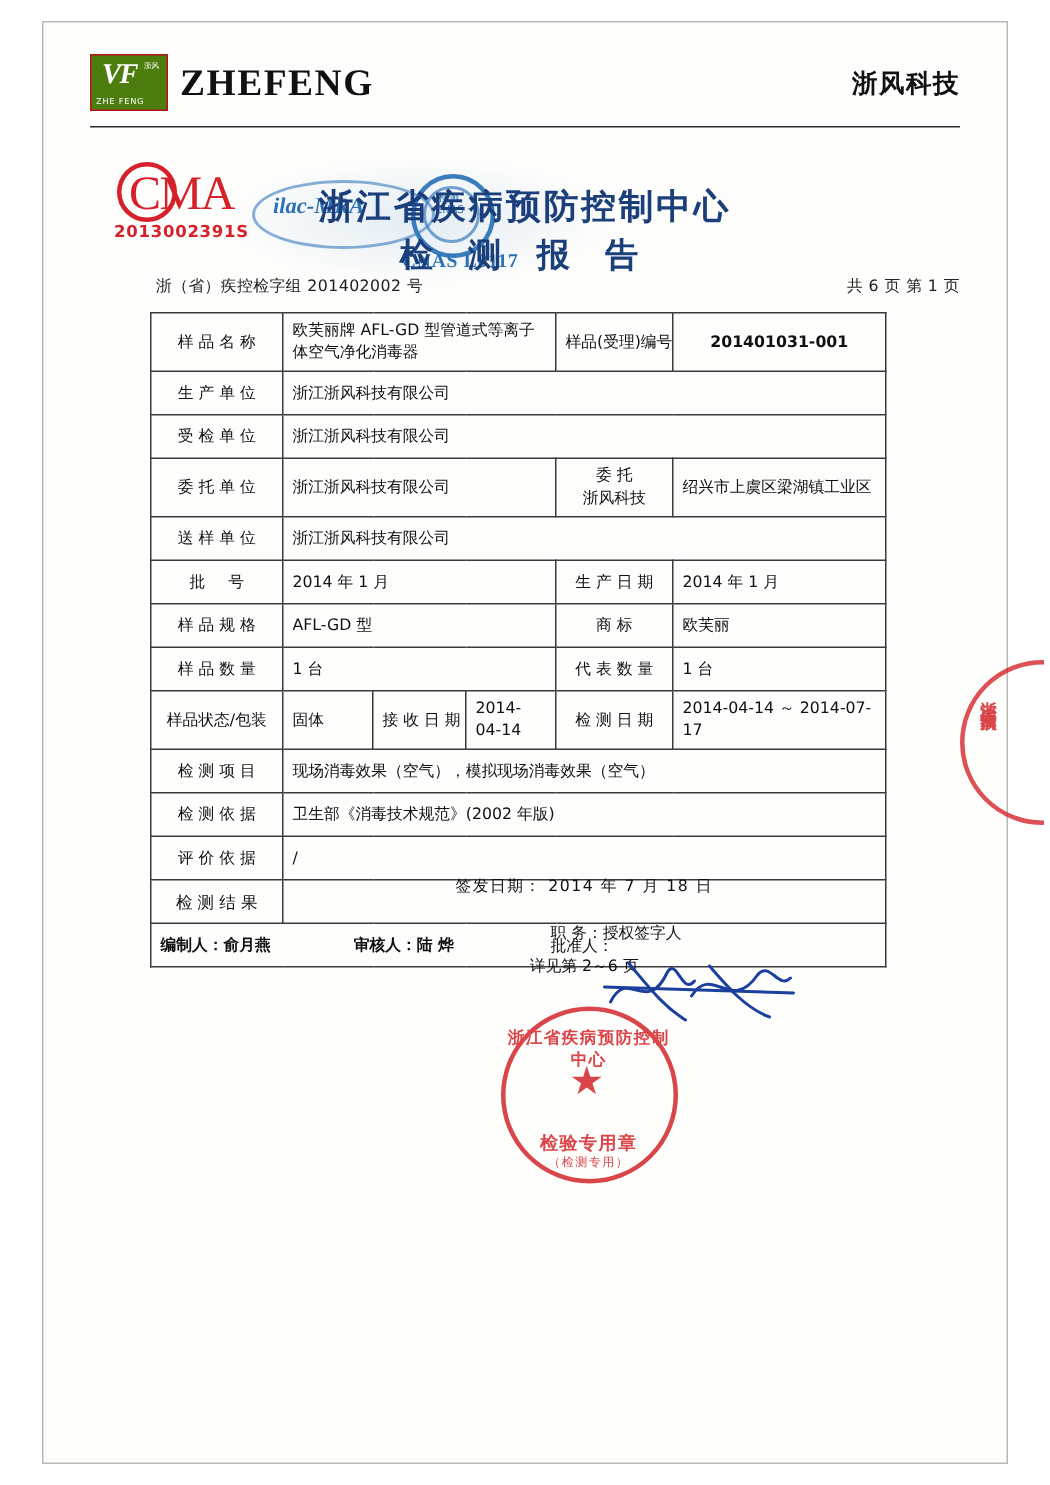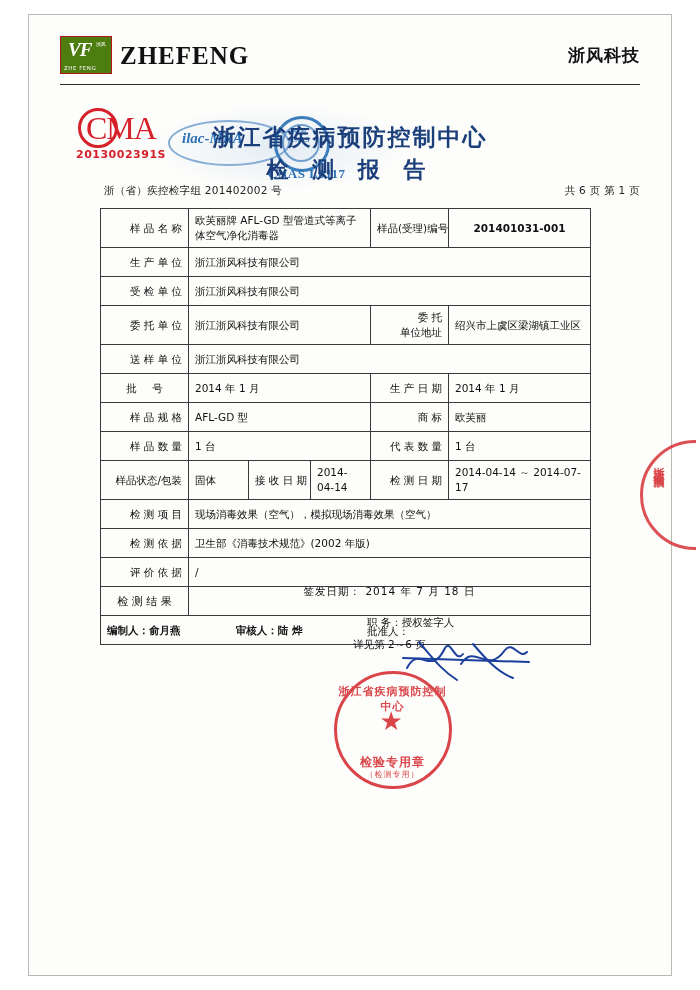--- a/index.html
+++ b/index.html
@@ -258,21 +258,21 @@
     table-layout: fixed;
   }
   table#info td {
     border: 1px solid #3a3a3a;
     padding: 4px 6px;
     vertical-align: middle;
     height: 20px;
     line-height: 15px;
   }
   td.lbl {
-    text-align: right;
+    text-align: center;
     white-space: nowrap;
   }
   td.lbl-sp {
     text-align: center;
     letter-spacing: 6px;
     text-indent: 6px;
     white-space: nowrap;
   }
   td.val {
     text-align: left;
@@ -503,21 +503,21 @@
 
     <tr>
       <td class="lbl">受 检 单 位</td>
       <td class="val" colspan="5">浙江浙风科技有限公司</td>
     </tr>
 
     <tr>
       <td class="lbl">委 托 单 位</td>
       <td class="val" colspan="3">浙江浙风科技有限公司</td>
       <td class="lbl" style="white-space:pre-line">委 托
-单位地址</td>
+浙风科技</td>
       <td class="val">绍兴市上虞区梁湖镇工业区</td>
     </tr>
 
     <tr>
       <td class="lbl">送 样 单 位</td>
       <td class="val" colspan="5">浙江浙风科技有限公司</td>
     </tr>
 
     <tr>
       <td class="lbl-sp">批 号</td>

